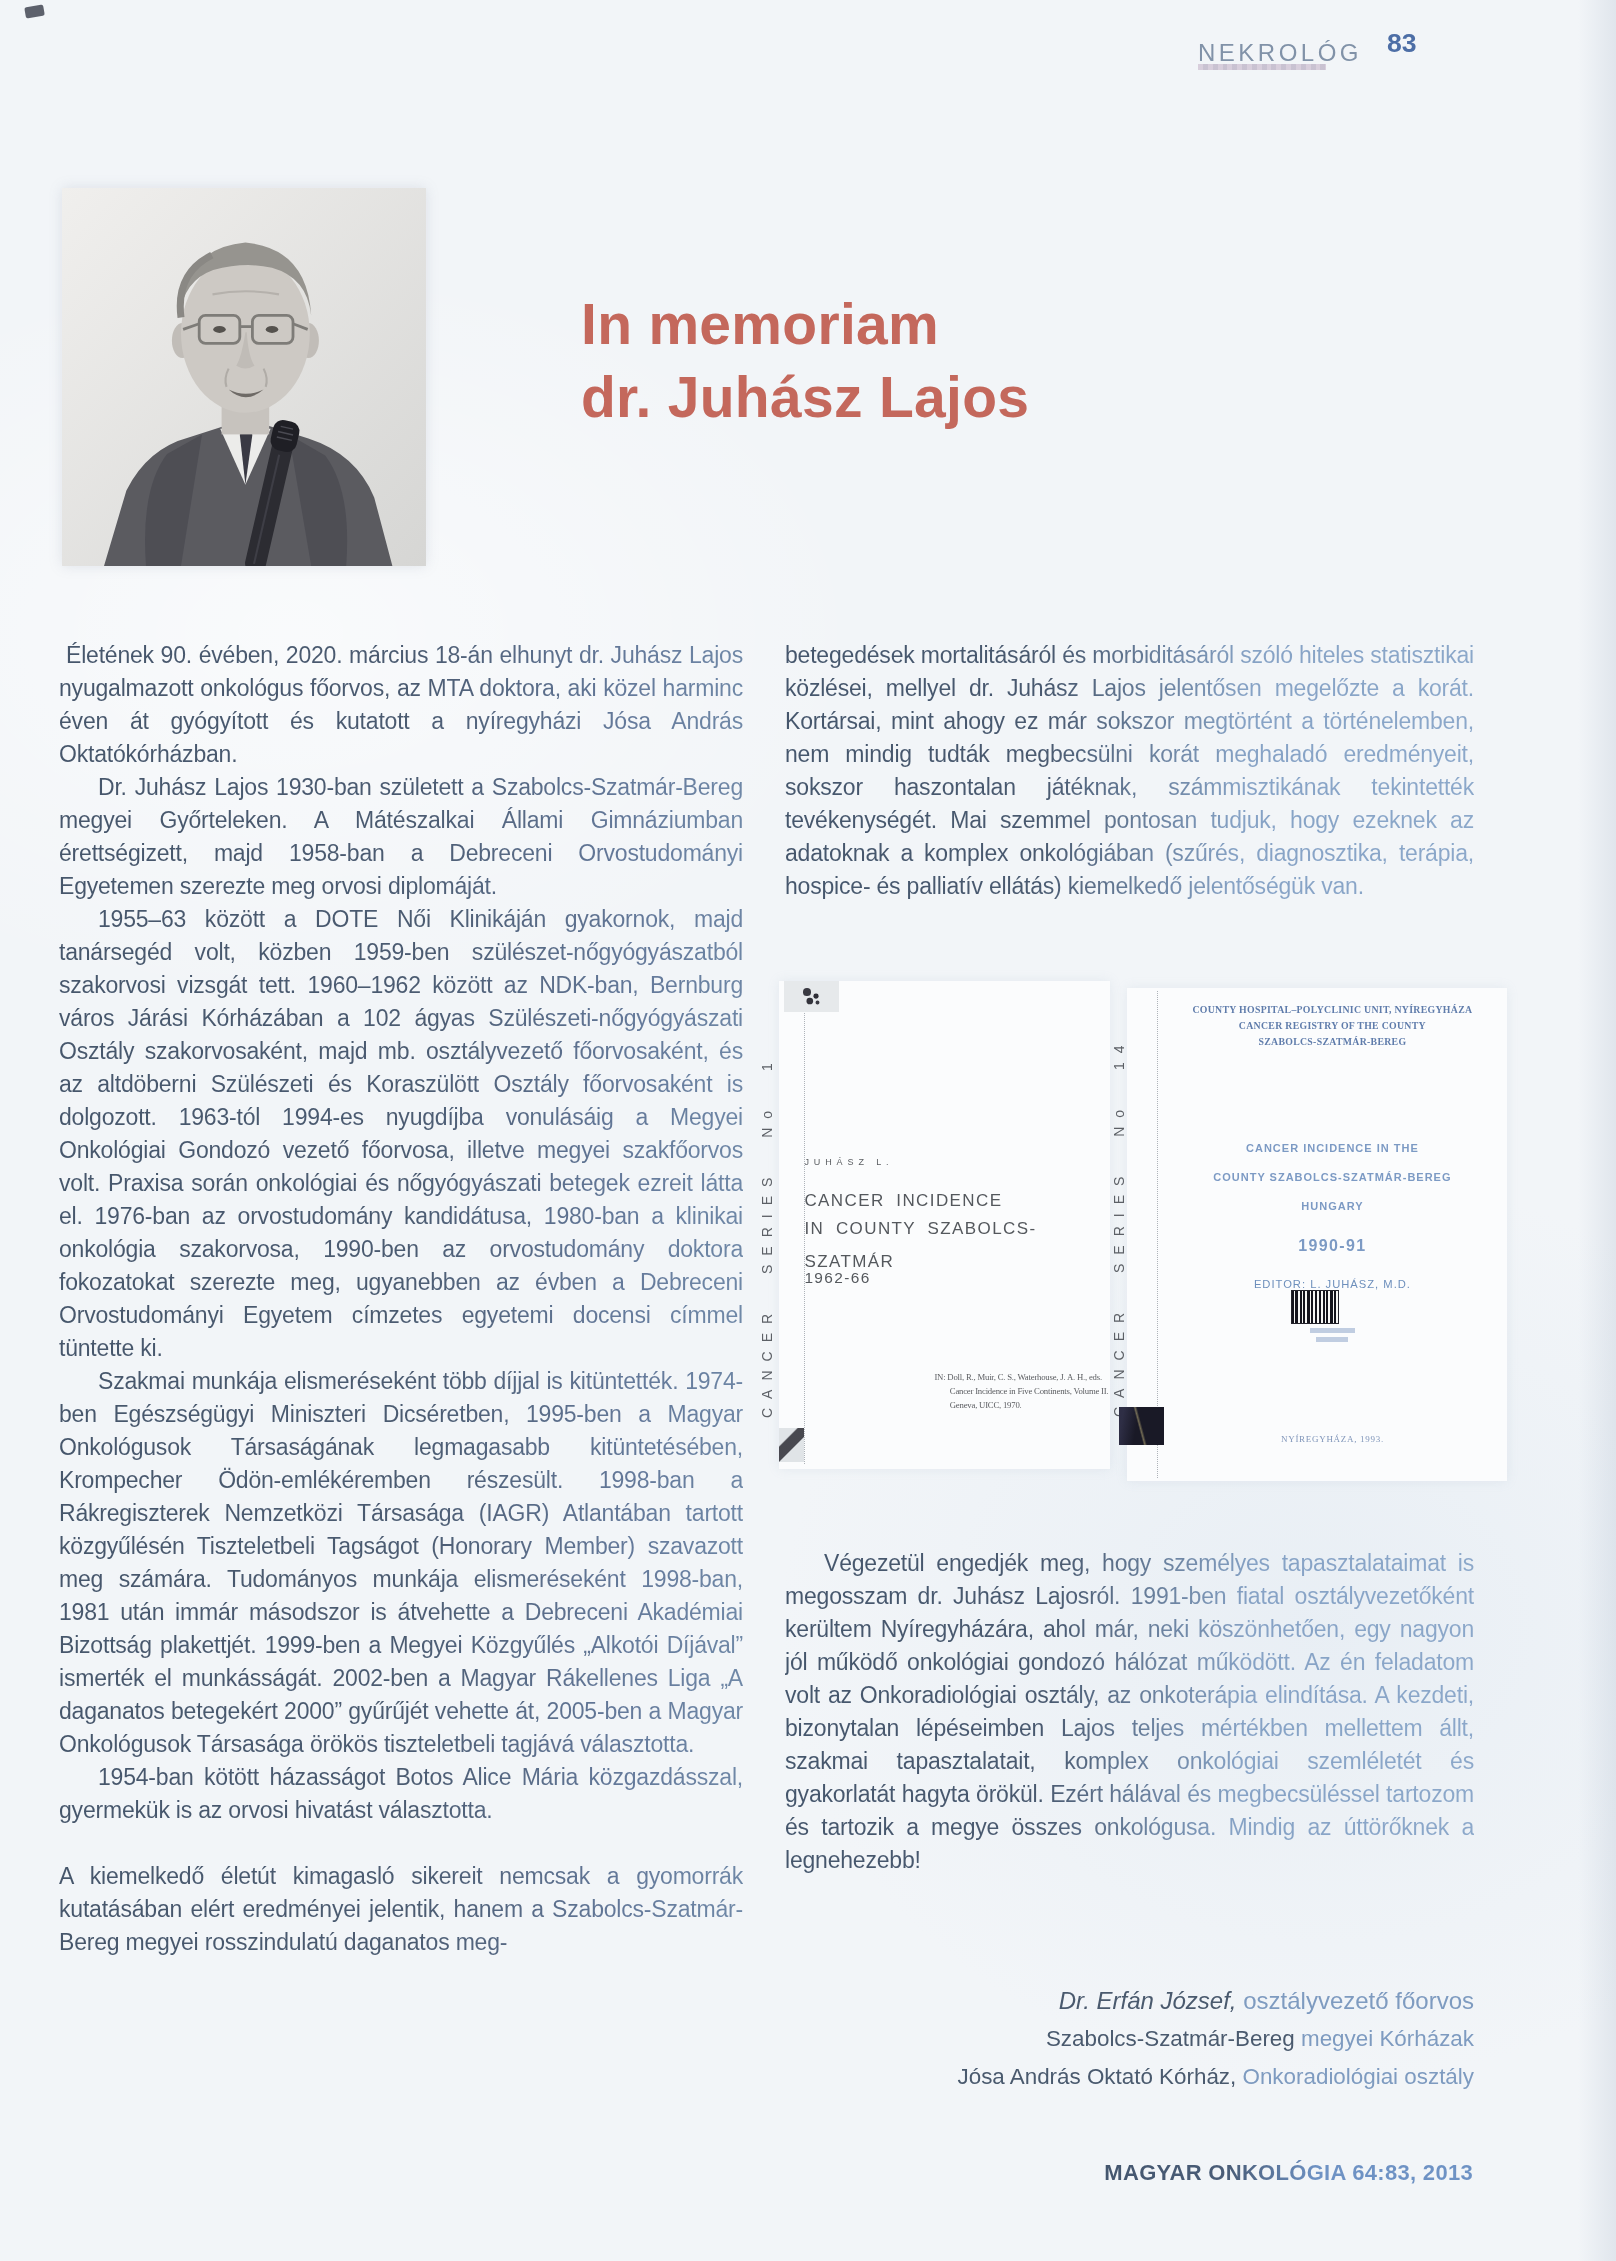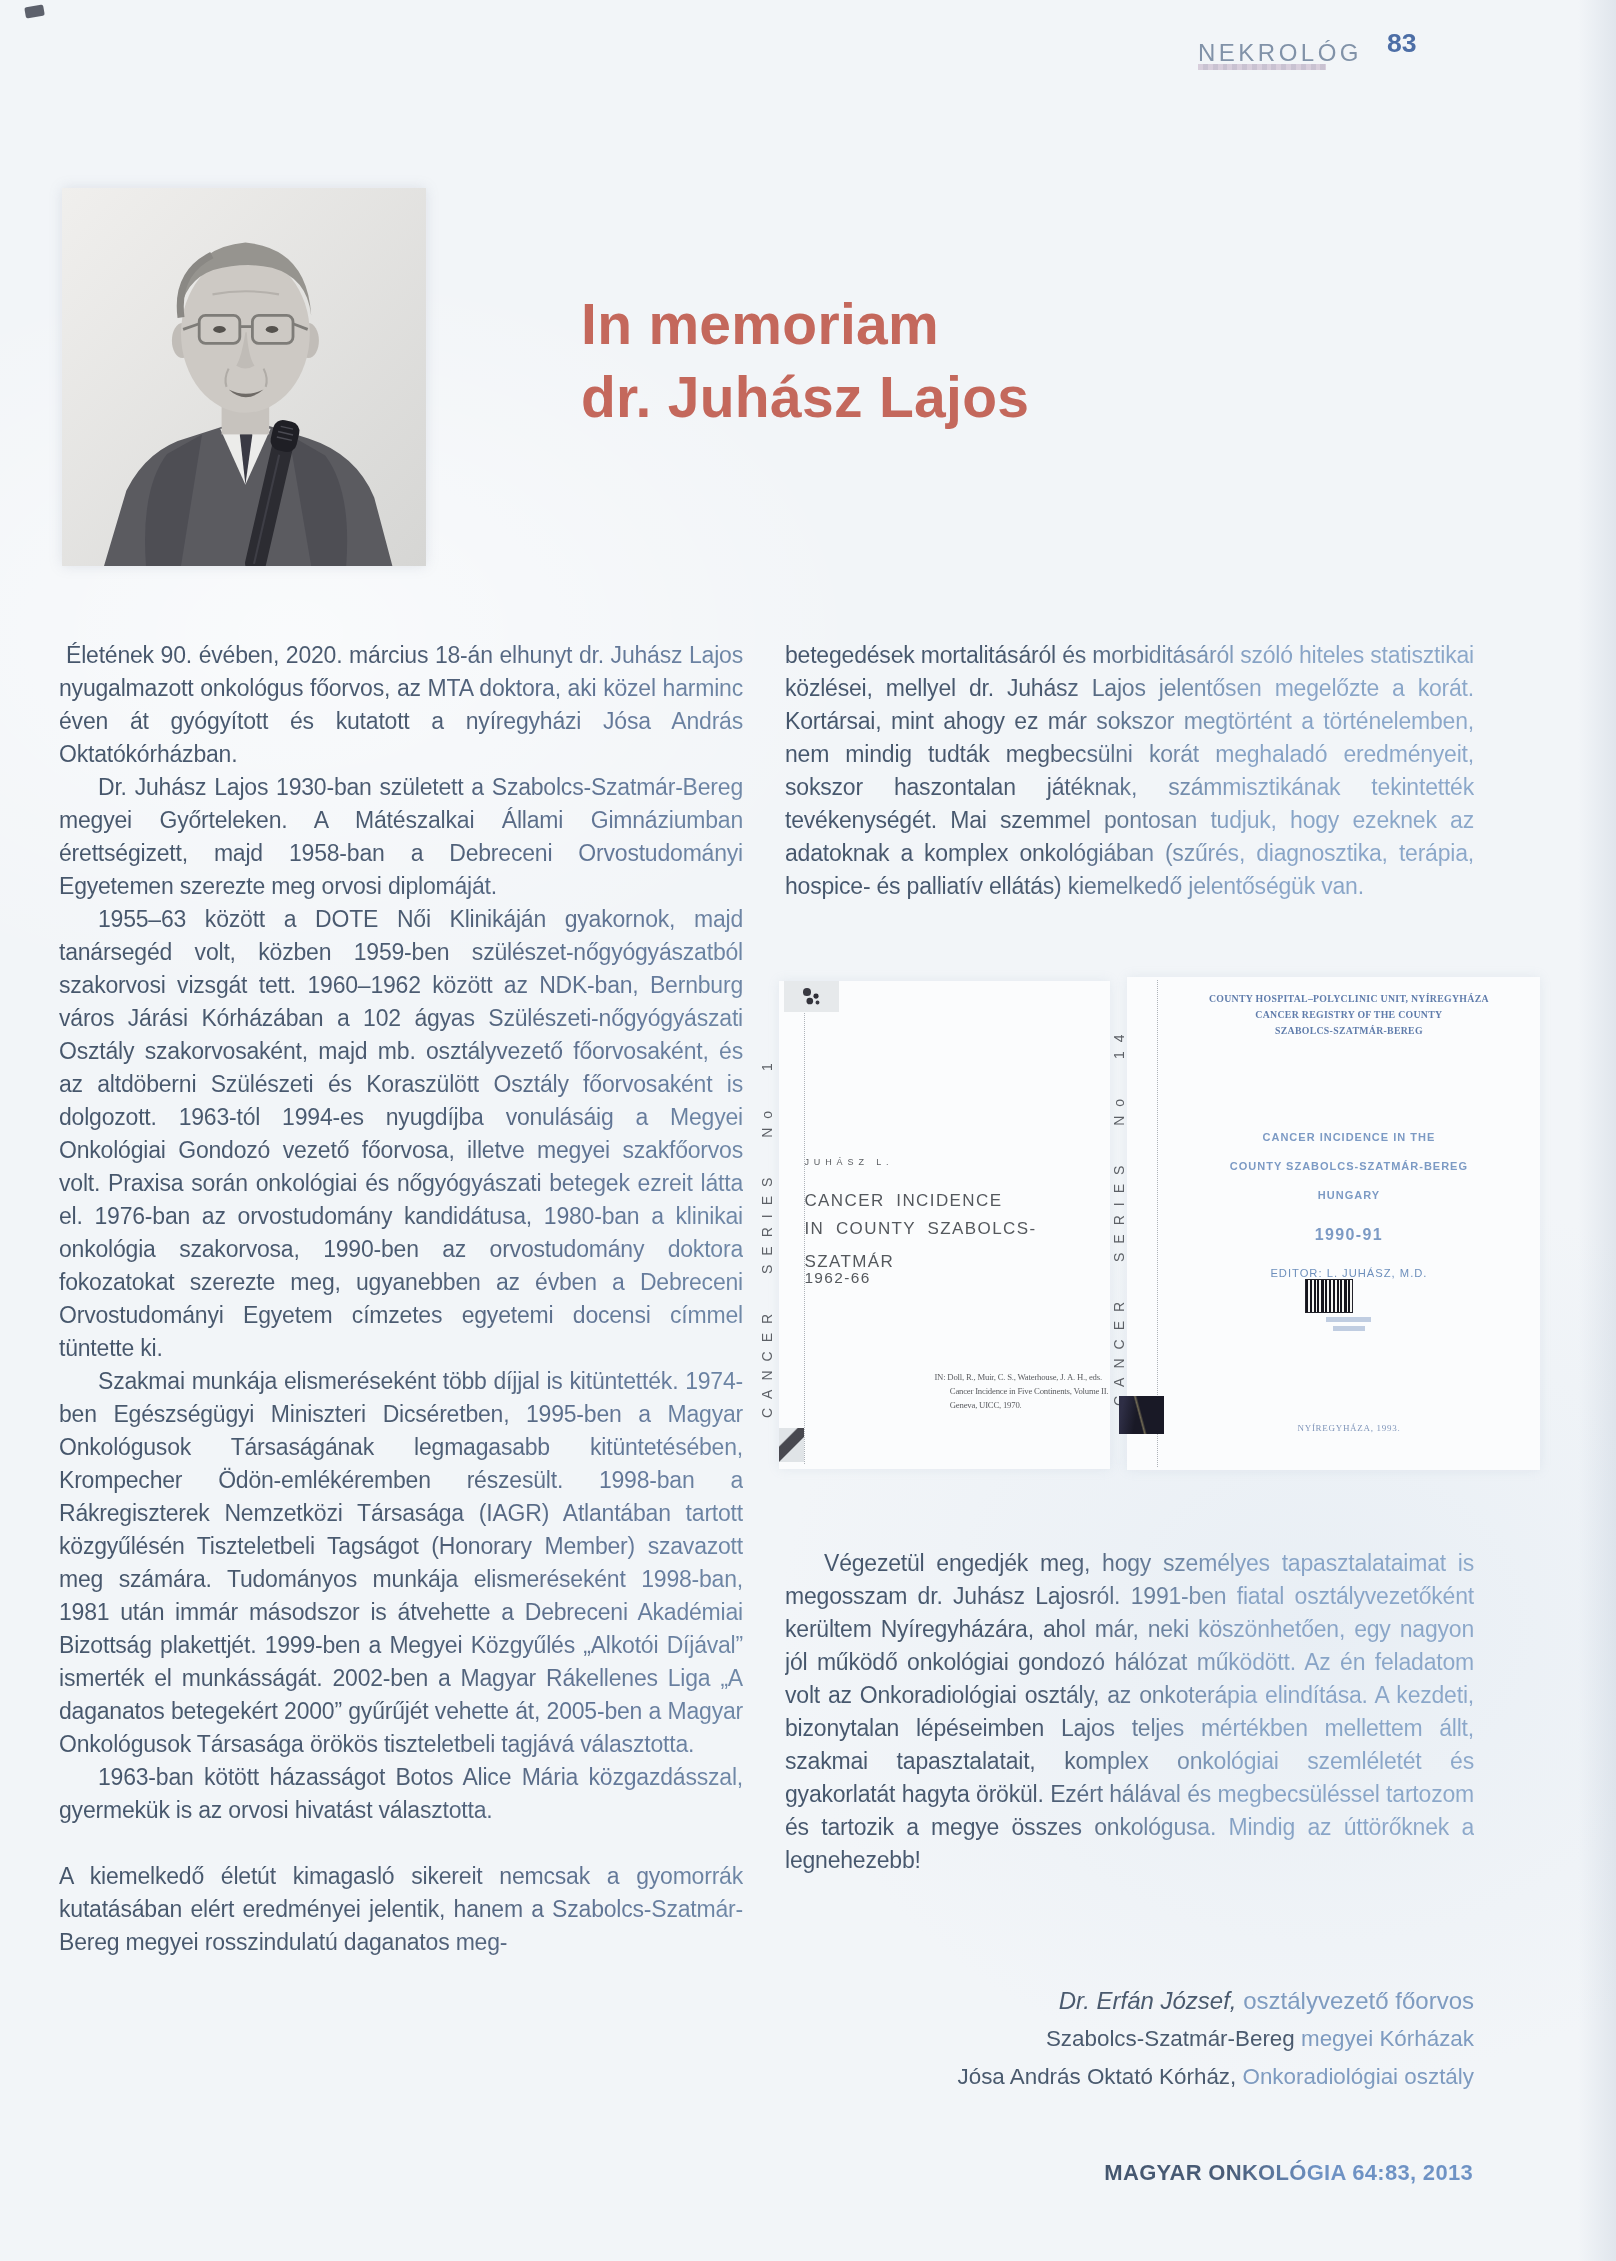--- a/index.html
+++ b/index.html
@@ -53,21 +53,21 @@
     .grad-footer {
       background-image:linear-gradient(92deg,#44566e 0%,#4a5d78 34%,#6e92c4 58%,#6e92c4 100%);
       -webkit-background-clip:text; background-clip:text; color:transparent;
     }
   }
 
   
   .figure-wrap { position:relative; width:698px; height:501px; margin:70px 0 73px -5.6px; }
   .cover { position:absolute; background:#fbfcfd; box-shadow:0 0 11.2px rgba(140,160,185,.14); }
   .cover-left  { left:0;   top:8.4px; width:331px; height:488px; }
-  .cover-right { left:348px; top:4px;  width:413px; height:493px; }
+  .cover-right { left:348px; top:15px;  width:380px; height:493px; }
 
   .spine-line { position:absolute; width:0; border-left:1.4px dotted #aeb3b9; }
   .cover-left  .spine-line { left:25px; top:32px; bottom:5.6px; }
   .cover-right .spine-line { left:30px; top:2.8px; bottom:2.8px; }
 
   .spine-label { position:absolute; white-space:nowrap; transform:rotate(-90deg); transform-origin:0 100%;
       font-size:14px; letter-spacing:9px; word-spacing:18px; color:#5c6066; }
   .cover-left  .spine-label { left:4.2px;  top:404px; }
   .cover-right .spine-label { left:8.4px; top:396px; }
 
@@ -172,21 +172,21 @@
   <h1 class="title">
     <span class="title-line">In memoriam</span>
     <span class="title-line">dr. Juhász Lajos</span>
   </h1>
 
   <section class="col col-left">
     <p class="body-p p-first grad-left">Életének 90. évében, 2020. március 18-án elhunyt dr. Juhász Lajos nyugalmazott onkológus főorvos, az MTA doktora, aki közel harminc éven át gyógyított és kutatott a nyíregyházi Jósa András Oktatókórházban.</p>
     <p class="body-p indent grad-left">Dr. Juhász Lajos 1930-ban született a Szabolcs-Szatmár-Bereg megyei Győrteleken. A Mátészalkai Állami Gimnáziumban érettségizett, majd 1958-ban a Debreceni Orvostudományi Egyetemen szerezte meg orvosi diplomáját.</p>
     <p class="body-p indent grad-left">1955–63 között a DOTE Női Klinikáján gyakornok, majd tanársegéd volt, közben 1959-ben szülészet-nőgyógyászatból szakorvosi vizsgát tett. 1960–1962 között az NDK-ban, Bernburg város Járási Kórházában a 102 ágyas Szülészeti-nőgyógyászati Osztály szakorvosaként, majd mb. osztályvezető főorvosaként, és az altdöberni Szülészeti és Koraszülött Osztály főorvosaként is dolgozott. 1963-tól 1994-es nyugdíjba vonulásáig a Megyei Onkológiai Gondozó vezető főorvosa, illetve megyei szakfőorvos volt. Praxisa során onkológiai és nőgyógyászati betegek ezreit látta el. 1976-ban az orvostudomány kandidátusa, 1980-ban a klinikai onkológia szakorvosa, 1990-ben az orvostudomány doktora fokozatokat szerezte meg, ugyanebben az évben a Debreceni Orvostudományi Egyetem címzetes egyetemi docensi címmel tüntette ki.</p>
     <p class="body-p indent grad-left">Szakmai munkája elismeréseként több díjjal is kitüntették. 1974-ben Egészségügyi Miniszteri Dicséretben, 1995-ben a Magyar Onkológusok Társaságának legmagasabb kitüntetésében, Krompecher Ödön-emlékéremben részesült. 1998-ban a Rákregiszterek Nemzetközi Társasága (IAGR) Atlantában tartott közgyűlésén Tiszteletbeli Tagságot (Honorary Member) szavazott meg számára. Tudományos munkája elismeréseként 1998-ban, 1981 után immár másodszor is átvehette a Debreceni Akadémiai Bizottság plakettjét. 1999-ben a Megyei Közgyűlés „Alkotói Díjával” ismerték el munkásságát. 2002-ben a Magyar Rákellenes Liga „A daganatos betegekért 2000” gyűrűjét vehette át, 2005-ben a Magyar Onkológusok Társasága örökös tiszteletbeli tagjává választotta.</p>
-    <p class="body-p indent grad-left">1963-ban kötött házasságot Botos Alice Mária közgazdásszal, gyermekük is az orvosi hivatást választotta.</p>
+    <p class="body-p indent grad-left">1954-ban kötött házasságot Botos Alice Mária közgazdásszal, gyermekük is az orvosi hivatást választotta.</p>
     <p class="body-p gap-top grad-left">A kiemelkedő életút kimagasló sikereit nemcsak a gyomorrák kutatásában elért eredményei jelentik, hanem a Szabolcs-Szatmár-Bereg megyei rosszindulatú daganatos meg-</p>
   </section>
 
   <section class="col col-right">
     <p class="body-p grad-right">betegedések mortalitásáról és morbiditásáról szóló hiteles statisztikai közlései, mellyel dr. Juhász Lajos jelentősen megelőzte a korát. Kortársai, mint ahogy ez már sokszor megtörtént a történelemben, nem mindig tudták megbecsülni korát meghaladó eredményeit, sokszor haszontalan játéknak, számmisztikának tekintették tevékenységét. Mai szemmel pontosan tudjuk, hogy ezeknek az adatoknak a komplex onkológiában (szűrés, diagnosztika, terápia, hospice- és palliatív ellátás) kiemelkedő jelentőségük van.</p>
 
     <div class="figure-wrap">
 
       <div class="cover cover-left">
         <div class="emblem">

